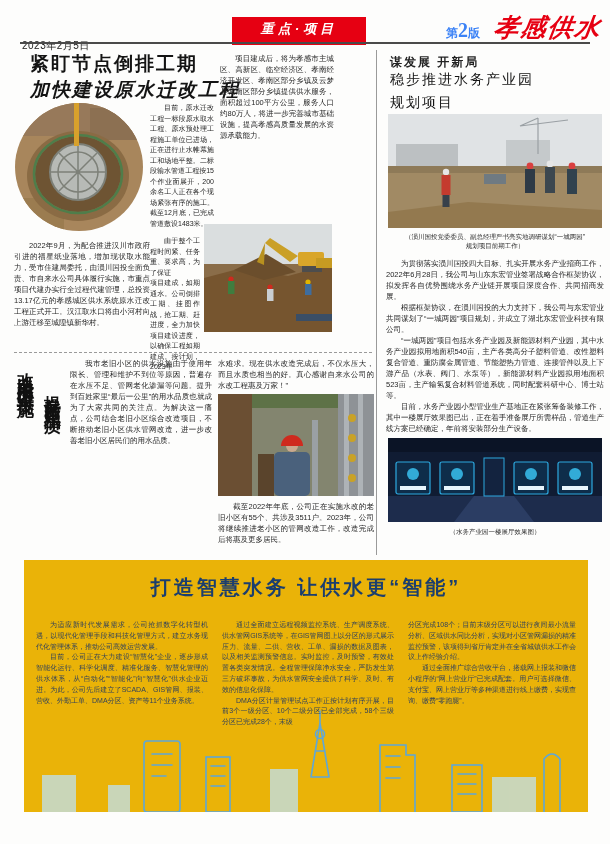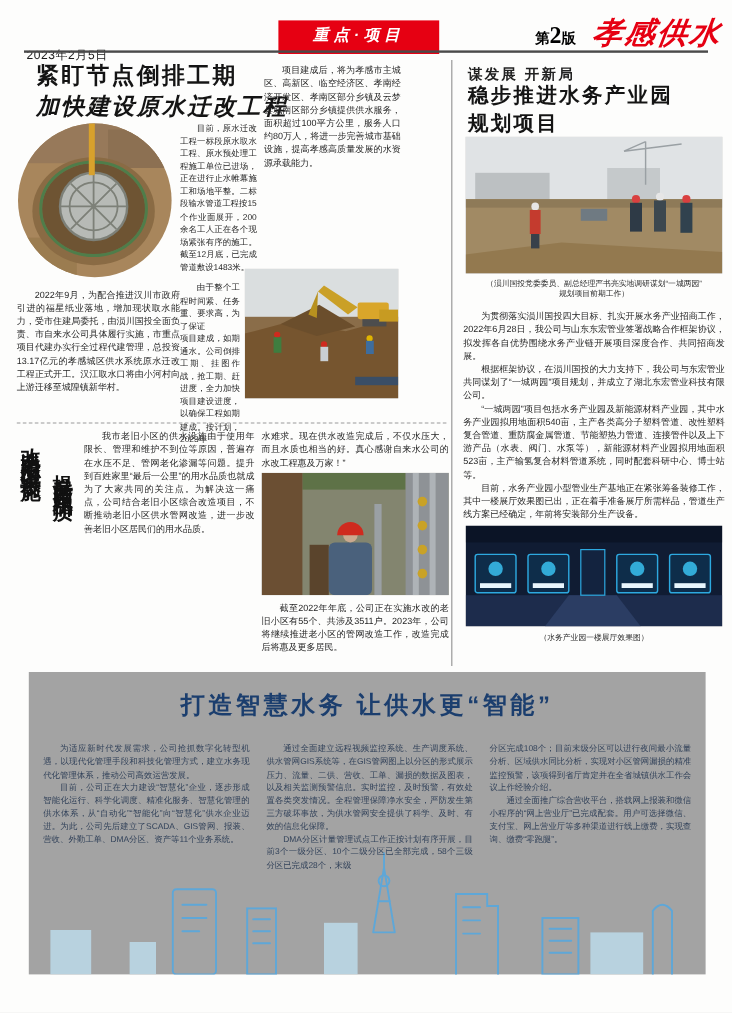--- a/index.html
+++ b/index.html
@@ -6,43 +6,43 @@
   #page{
     position:relative;width:610px;height:844px;margin:0 auto;
     background:#fdfdfc;overflow:hidden;
     font-family:"Liberation Sans","DejaVu Sans",sans-serif;color:#222;
   }
   .abs{position:absolute;}
   
   .date{font-size:10px;color:#1a1a1a;letter-spacing:.5px;margin-top:12px;}
   .section-box{background:#e60012;color:#fff;text-align:center;
     font-weight:bold;font-size:13px;line-height:24px;letter-spacing:4px;font-style:italic;}
-  .edition{font-size:12px;font-weight:bold;color:#000000;}
+  .edition{font-size:12px;font-weight:bold;color:#3b82f6;}
   .edition .num{font-size:20px;font-family:"Liberation Serif",serif;}
   .masthead{color:#e60012;font-weight:bold;font-style:italic;font-size:25px;
     letter-spacing:2px;transform:skewX(-8deg);white-space:nowrap;}
   .hrule{background:#4a4a4a;height:2px;}
   .vrule{background:#9a9a9a;width:1px;}
   .dashed{border-top:1.5px dashed #9a9a9a;height:0;}
   
   .headline{font-weight:bold;color:#141414;font-size:19px;letter-spacing:2px;line-height:24px;white-space:nowrap;}
-  .headline2{font-weight:bold;color:#141414;font-size:17px;letter-spacing:2px;line-height:23px;white-space:nowrap;}
+  .headline2{font-weight:normal;color:#141414;font-size:14px;letter-spacing:2px;line-height:23px;white-space:nowrap;}
   .kicker{font-size:12px;font-weight:bold;color:#222;letter-spacing:2px;}
   .vtitle{writing-mode:vertical-rl;text-orientation:upright;font-weight:bold;
     font-size:17px;letter-spacing:3px;color:#111;white-space:nowrap;}
   
   .bt{font-size:7.5px;line-height:11px;text-align:justify;color:#262626;}
   .bt p{margin:0;text-indent:2em;}
   .bt p.ni{text-indent:0;}
   .bt-s{font-size:7px;line-height:10.5px;}
   .caption{font-size:6.5px;line-height:9px;text-align:center;color:#2a2a2a;}
   
   .photo{overflow:hidden;background:#ccc;}
   
-  .panel{background:#a3a3a3;}
+  .panel{background:#eab308;}
   .panel-title{width:100%;text-align:center;font-size:20px;font-weight:bold;
     color:#1b3e6e;letter-spacing:3px;}
   .panel .bt{color:#32425a;font-size:7px;line-height:10.8px;}
 </style>
 </head>
 <body>
 
 <div id="page">
 
   <div class="abs date" style="left:22px;top:27px;">2023年2月5日</div>

